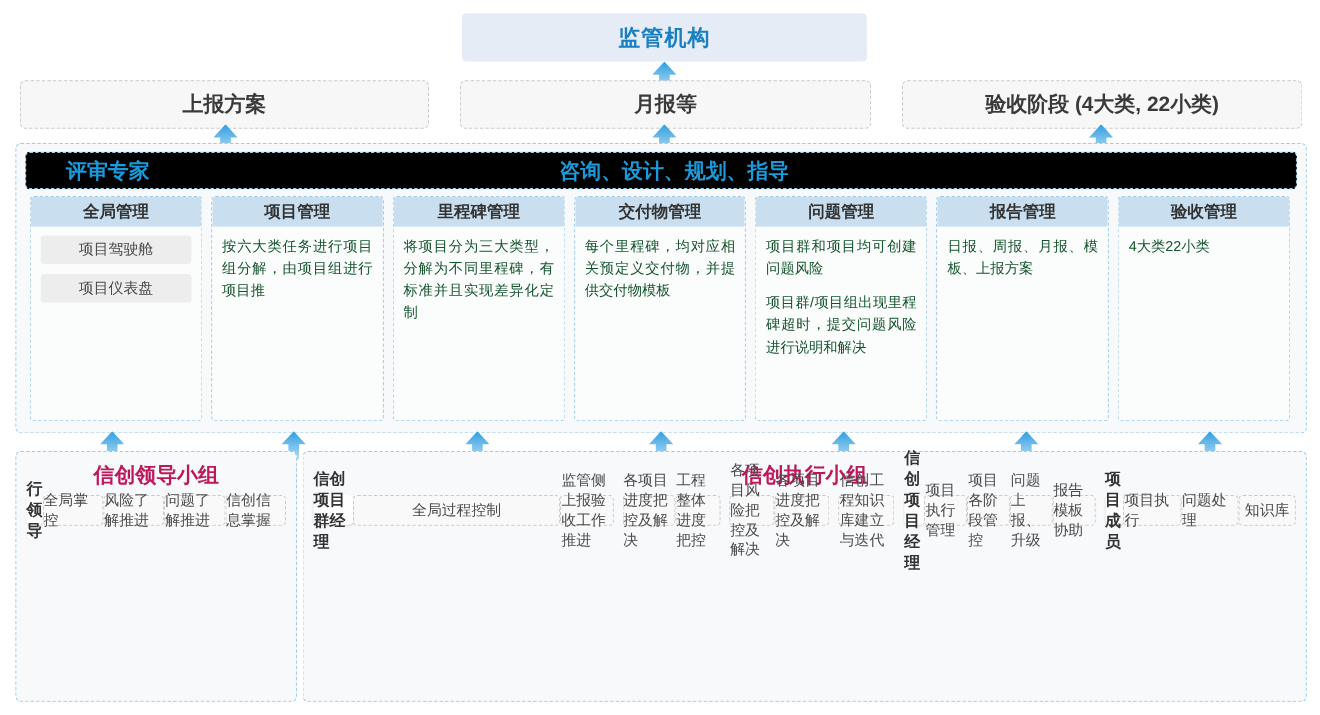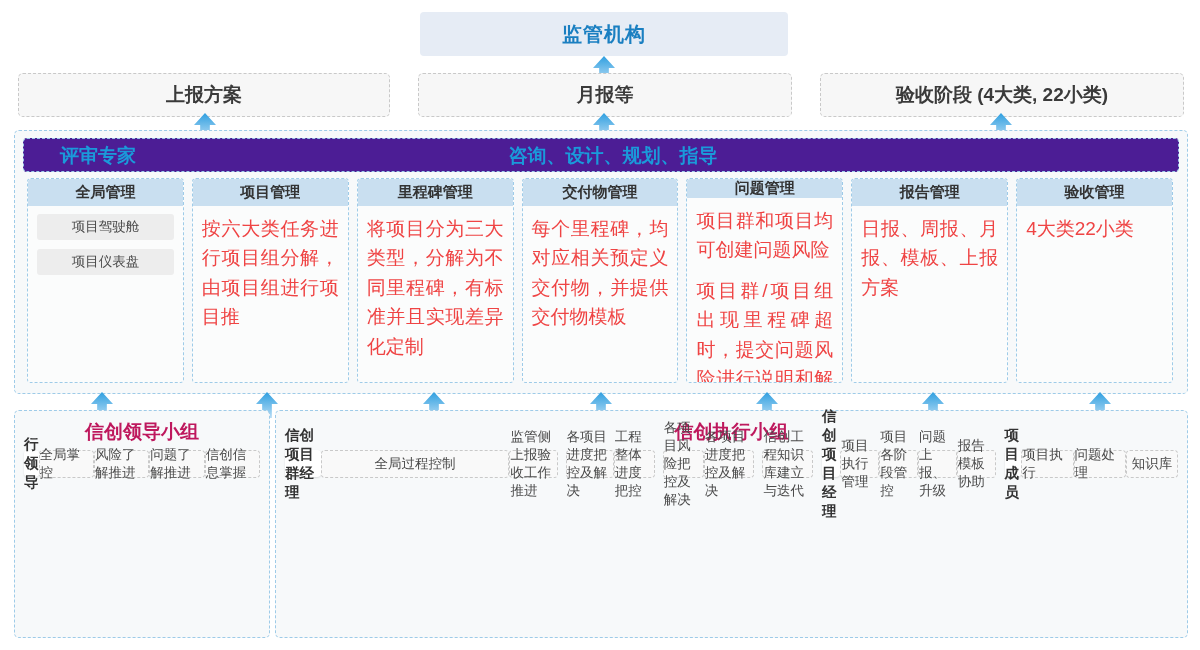--- a/index.html
+++ b/index.html
@@ -40,42 +40,42 @@
     clip-path:polygon(50% 0%,100% 46%,72% 46%,72% 100%,28% 100%,28% 46%,0% 46%);
   }
 
   
   .mid-panel{
     position:absolute;left:14px;top:130px;width:1172px;height:262px;
     background:#f7f9fa;border:1px dashed #9ecbe8;border-radius:5px;
   }
   .mid-head{
     position:absolute;left:8px;top:7px;width:1154px;height:32px;
-    border:1px dashed #9ecbe8;border-radius:4px;background:#4c1d95;
+    border:1px dashed #9ecbe8;border-radius:4px;background:#000000;
   }
   .mid-head .lbl{
     position:absolute;top:4px;font-size:19px;font-weight:bold;color:#1a9ada;
   }
   .mid-head .lbl.left{left:36px;}
   .mid-head .lbl.center{left:12px;width:1154px;text-align:center;}
 
   .cols{position:absolute;left:8px;top:47px;width:1154px;height:205px;display:flex;gap:0;}
   .col{
     flex:1 1 0;margin:0 4px;
     border:1px dashed #9ecbe8;border-radius:4px;
     background:#fbfcfc;overflow:hidden;display:flex;flex-direction:column;
   }
   .col-head{
     height:27px;background:#c9dff0;
     display:flex;align-items:center;justify-content:center;
     font-size:15px;font-weight:bold;color:#333;
   }
   .col-body{flex:1;padding:8px 9px 6px 9px;}
   .col-text{
-    font-size:19px;line-height:1.55;color:#ef4444;
+    font-size:13px;line-height:1.55;color:#14532d;
     text-align:justify;text-justify:inter-ideograph;margin:0 0 11px 0;
   }
   .col-text:last-child{margin-bottom:0;}
   .pill{
     background:#ededed;border-radius:3px;height:26px;margin-bottom:9px;
     display:flex;align-items:center;justify-content:center;
     font-size:13.5px;color:#4a4a4a;
   }
 
   

